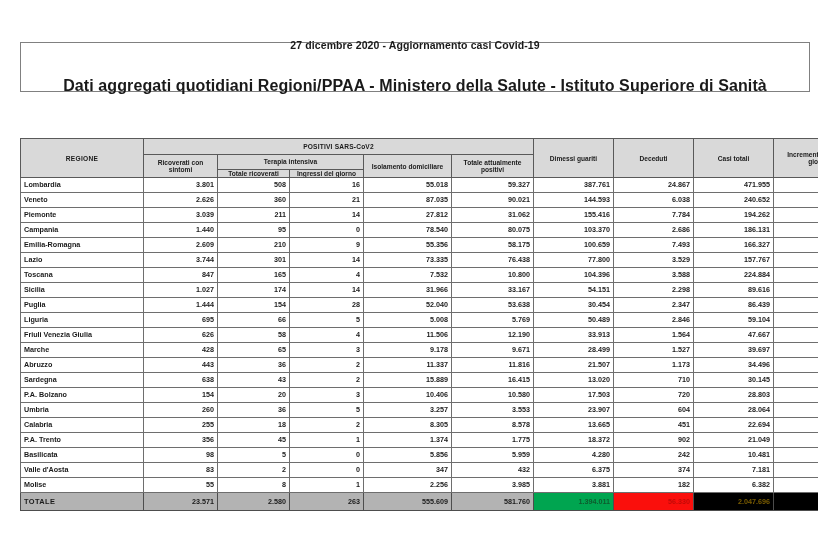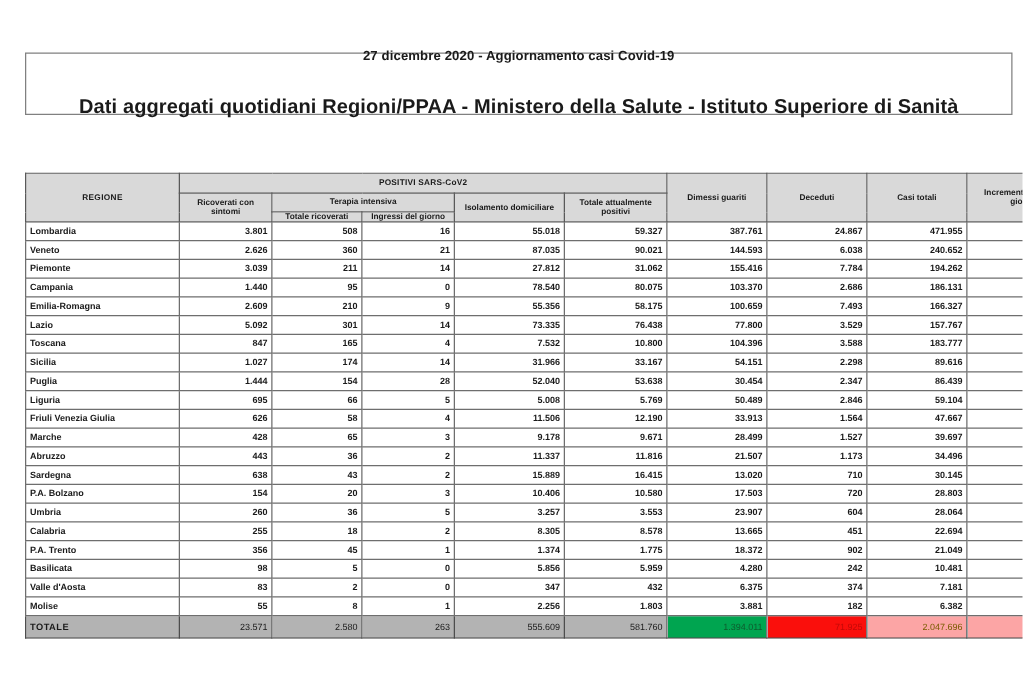--- a/index.html
+++ b/index.html
@@ -126,34 +126,34 @@
     text-align: left;
     font-weight: normal;
     font-size: 7.2px;
     padding-left: 4px;
     margin-left: 48px;
   }
   td.num { text-align: right; padding-right: 4px; }
 
   tbody tr.total td {
     background: #b3b3b3;
-    font-weight: normal;
+    font-weight: bold;
     height: 17px;
     line-height: 17px;
     border: 1px solid #4d4d4d;
   }
   tbody tr.total td.region-name {
     text-align: left;
     font-weight: bold;
     letter-spacing: .4px;
     font-size: 7.4px;
   }
   tbody tr.total td.t-green  { background: #00a550; color: #0d5c2e; }
   tbody tr.total td.t-red    { background: #fa0f0c; color: #c20a07; }
-  tbody tr.total td.t-yellow { background: #fca5a5; color: #7a5c00; }
+  tbody tr.total td.t-yellow { background: #000000; color: #7a5c00; }
 
   
   col.w-region { width: 123px; }
   col.w-ric    { width: 74px; }
   col.w-tot-ric{ width: 72px; }
   col.w-ingr   { width: 74px; }
   col.w-isol   { width: 88px; }
   col.w-attpos { width: 82px; }
   col.w-dim    { width: 80px; }
   col.w-dec    { width: 80px; }
@@ -260,40 +260,40 @@
             <td class="num">9</td>
             <td class="num">55.356</td>
             <td class="num">58.175</td>
             <td class="num">100.659</td>
             <td class="num">7.493</td>
             <td class="num">166.327</td>
             <td class="num">1.283</td>
           </tr>
           <tr>
             <td class="region-name">Lazio</td>
-            <td class="num">5.092</td>
+            <td class="num">3.744</td>
             <td class="num">301</td>
             <td class="num">14</td>
             <td class="num">73.335</td>
             <td class="num">76.438</td>
             <td class="num">77.800</td>
             <td class="num">3.529</td>
             <td class="num">157.767</td>
             <td class="num">977</td>
           </tr>
           <tr>
             <td class="region-name">Toscana</td>
             <td class="num">847</td>
             <td class="num">165</td>
             <td class="num">4</td>
             <td class="num">7.532</td>
             <td class="num">10.800</td>
             <td class="num">104.396</td>
             <td class="num">3.588</td>
-            <td class="num">183.777</td>
+            <td class="num">224.884</td>
             <td class="num">227</td>
           </tr>
           <tr>
             <td class="region-name">Sicilia</td>
             <td class="num">1.027</td>
             <td class="num">174</td>
             <td class="num">14</td>
             <td class="num">31.966</td>
             <td class="num">33.167</td>
             <td class="num">54.151</td>
@@ -444,35 +444,35 @@
             <td class="num">374</td>
             <td class="num">7.181</td>
             <td class="num">27</td>
           </tr>
           <tr>
             <td class="region-name">Molise</td>
             <td class="num">55</td>
             <td class="num">8</td>
             <td class="num">1</td>
             <td class="num">2.256</td>
-            <td class="num">1.803</td>
+            <td class="num">3.985</td>
             <td class="num">3.881</td>
             <td class="num">182</td>
             <td class="num">6.382</td>
             <td class="num">3</td>
           </tr>
           <tr class="total">
             <td class="region-name">TOTALE</td>
             <td class="num">23.571</td>
             <td class="num">2.580</td>
             <td class="num">263</td>
             <td class="num">555.609</td>
             <td class="num">581.760</td>
             <td class="num t-green">1.394.011</td>
-            <td class="num t-red">71.925</td>
+            <td class="num t-red">56.330</td>
             <td class="num t-yellow">2.047.696</td>
             <td class="num t-yellow">8.913</td>
           </tr>
         </tbody>
     </table>
   </div>
 
 </div>
 
 </body></html>

